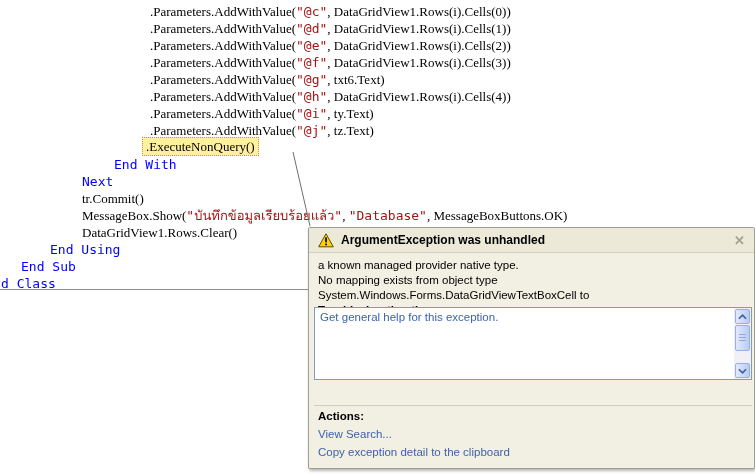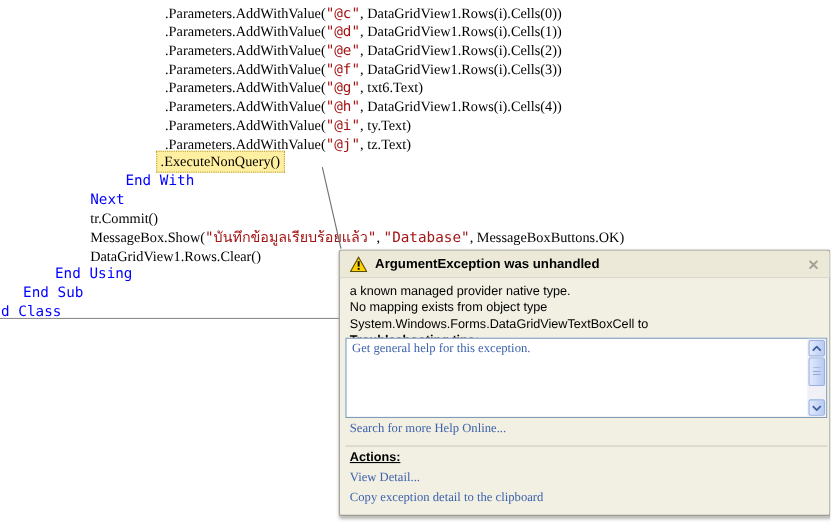--- a/index.html
+++ b/index.html
@@ -51,21 +51,21 @@
   .warn-icon { width:16px; height:15px; flex:0 0 auto; }
 
   .msg { position:absolute; left:9px; top:30px; line-height:15px; color:#000; }
   .section-label { position:absolute; left:9px; font-weight:bold; }
   #ts-label { top:76px; }
   .tips-box {
     position:absolute; left:5px; top:79px; width:438px; height:73px;
     background:#ffffff; border:1px solid #7f9db9;
   }
   .tips-content { position:absolute; left:5px; top:3px; right:22px; }
-  .link { display:block; color:#3e62ad; text-decoration:none; cursor:pointer;font-family:Liberation Serif, serif; }
+  .link { display:block; color:#3e62ad; text-decoration:none; cursor:pointer; }
 
   
   .scrollbar { position:absolute; top:0; right:0; bottom:0; width:17px; background:#f1f0f7; }
   .sb-btn {
     position:absolute; left:1px; width:15px; height:15px; border-radius:2px;
     border:1px solid #98b1e4; background:linear-gradient(90deg,#e2eafd,#b9cbf3);
     display:flex; align-items:center; justify-content:center; cursor:pointer;
   }
   .sb-btn.up { top:1px; } .sb-btn.down { bottom:1px; }
   .sb-thumb {
@@ -73,21 +73,21 @@
     border:1px solid #98b1e4; background:linear-gradient(90deg,#e2eafd,#b9cbf3);
     display:flex; align-items:center; justify-content:center; cursor:grab;
   }
   .sb-grip {
     width:7px; height:8px;
     background:repeating-linear-gradient(180deg,#93a8d8 0 1px,transparent 1px 3px);
   }
 
   #search-link { position:absolute; left:9px; top:156px; }
   .divider { position:absolute; left:5px; top:177px; width:438px; height:1px; background:#cfccbd; }
-  #actions-label { top:182px;text-decoration:underline; }
+  #actions-label { top:182px; }
   #action-links { position:absolute; left:9px; top:200px; }
   #action-links .link { margin-bottom:6px; }
 </style>
 </head>
 <body>
 
 <div class="stage">
 
   <div id="code-layer"><div class="code-line" style="left: 150px; top: 3px;"><span class="seg-code">.Parameters.AddWithValue(</span><span class="seg-string">"@c"</span><span class="seg-code">, DataGridView1.Rows(i).Cells(0))</span></div><div class="code-line" style="left: 150px; top: 20px;"><span class="seg-code">.Parameters.AddWithValue(</span><span class="seg-string">"@d"</span><span class="seg-code">, DataGridView1.Rows(i).Cells(1))</span></div><div class="code-line" style="left: 150px; top: 37px;"><span class="seg-code">.Parameters.AddWithValue(</span><span class="seg-string">"@e"</span><span class="seg-code">, DataGridView1.Rows(i).Cells(2))</span></div><div class="code-line" style="left: 150px; top: 54px;"><span class="seg-code">.Parameters.AddWithValue(</span><span class="seg-string">"@f"</span><span class="seg-code">, DataGridView1.Rows(i).Cells(3))</span></div><div class="code-line" style="left: 150px; top: 71px;"><span class="seg-code">.Parameters.AddWithValue(</span><span class="seg-string">"@g"</span><span class="seg-code">, txt6.Text)</span></div><div class="code-line" style="left: 150px; top: 88px;"><span class="seg-code">.Parameters.AddWithValue(</span><span class="seg-string">"@h"</span><span class="seg-code">, DataGridView1.Rows(i).Cells(4))</span></div><div class="code-line" style="left: 150px; top: 105px;"><span class="seg-code">.Parameters.AddWithValue(</span><span class="seg-string">"@i"</span><span class="seg-code">, ty.Text)</span></div><div class="code-line" style="left: 150px; top: 122px;"><span class="seg-code">.Parameters.AddWithValue(</span><span class="seg-string">"@j"</span><span class="seg-code">, tz.Text)</span></div><div class="code-line hl" style="left: 146px; top: 139px;"><span class="seg-code">.ExecuteNonQuery()</span></div><div class="code-line" style="left: 114px; top: 156px;"><span class="seg-keyword">End With</span></div><div class="code-line" style="left: 82px; top: 173px;"><span class="seg-keyword">Next</span></div><div class="code-line" style="left: 82px; top: 190px;"><span class="seg-code">tr.Commit()</span></div><div class="code-line" style="left: 82px; top: 207px;"><span class="seg-code">MessageBox.Show(</span><span class="seg-string">"บันทึกข้อมูลเรียบร้อยแล้ว"</span><span class="seg-code">, </span><span class="seg-string">"Database"</span><span class="seg-code">, MessageBoxButtons.OK)</span></div><div class="code-line" style="left: 82px; top: 224px;"><span class="seg-code">DataGridView1.Rows.Clear()</span></div><div class="code-line" style="left: 50px; top: 241px;"><span class="seg-keyword">End Using</span></div><div class="code-line" style="left: 21px; top: 258px;"><span class="seg-keyword">End Sub</span></div><div class="code-line" style="left: 1px; top: 275px;"><span class="seg-keyword">d Class</span></div></div>
 
@@ -130,25 +130,24 @@
             <div class="sb-grip"></div>
           </div>
         <div class="sb-btn down">
           <svg width="9" height="6" viewBox="0 0 10 6">
             <polyline points="1,1 5,5 9,1" fill="none" stroke="#3b5e9e" stroke-width="1.8"></polyline>
           </svg>
         </div>
       </div>
     </div>
 
-    <a class="link" id="search-link">Search for more Help Online...</a>
 
     <div class="divider"></div>
 
     <div class="section-label" id="actions-label">Actions:</div>
 
     <div id="action-links">
-        <a class="link">View Detail...</a>
+        <a class="link">View Search...</a>
         <a class="link">Copy exception detail to the clipboard</a>
       </div>
 
   </div>
 </div>
 
 </body></html>

